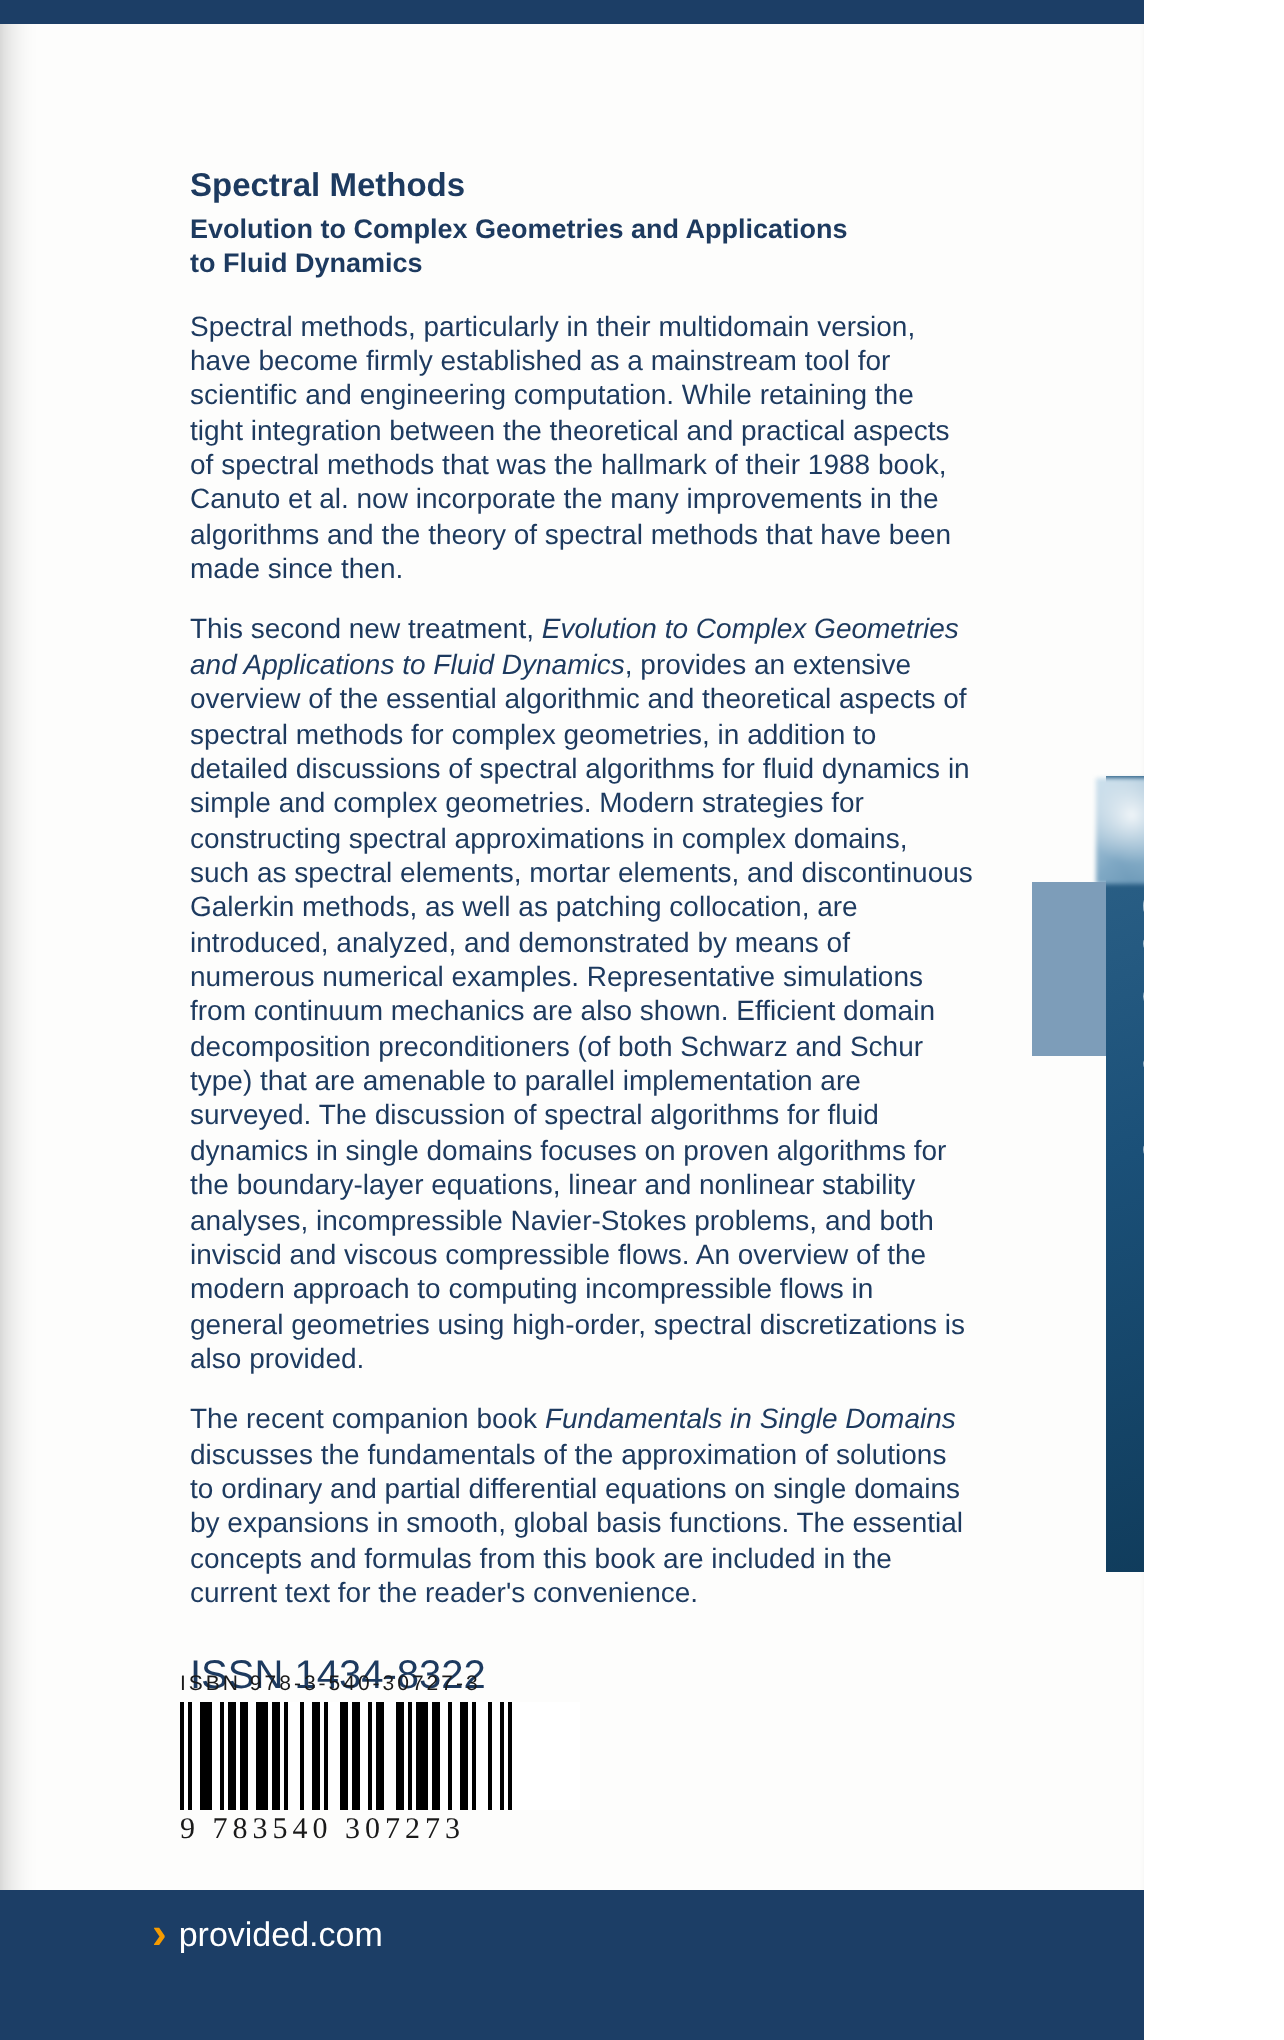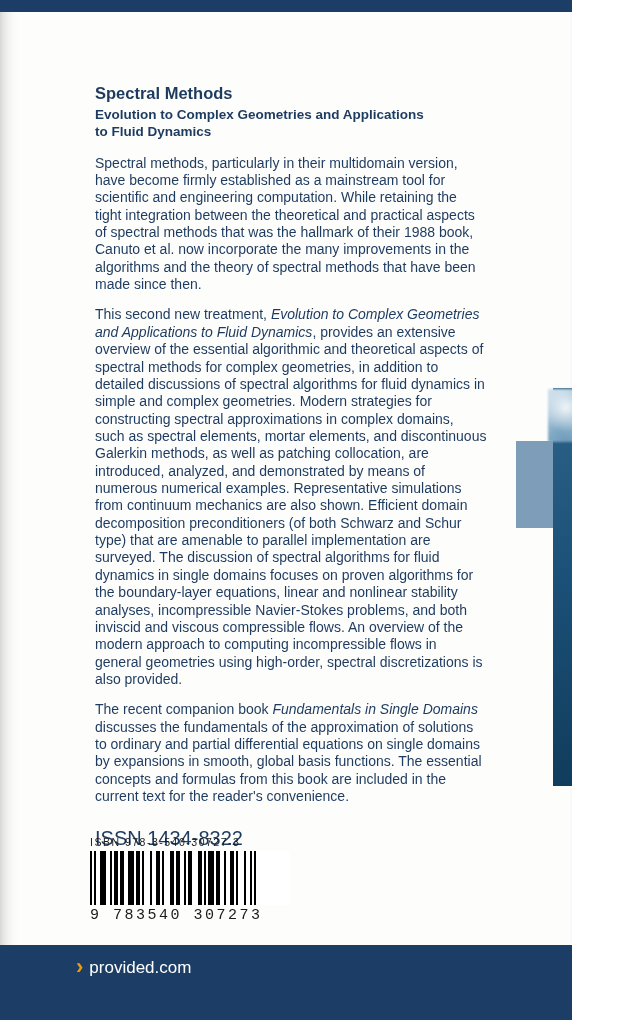--- a/index.html
+++ b/index.html
@@ -73,21 +73,21 @@
     font-size:10.5px;letter-spacing:1.5px;
     margin-bottom:3px;white-space:nowrap;
   }
   .bars{
     display:flex;flex-direction:row;align-items:flex-start;
     height:54px;background:#fff;
   }
   .bars .b{height:54px;}
   .bars .b.black{background:#000;}
   .digits-line{
-    font-family:Liberation Mono, monospace;
+    font-family:Liberation Serif, serif;
     font-size:15px;letter-spacing:2.5px;
     margin-top:2px;white-space:nowrap;
   }
   
   .footer-bar{
     position:absolute;left:0;top:945px;width:642px;height:75px;
     background:var(--bar);
   }
   .springer-link{
     position:absolute;left:76px;top:12px;

